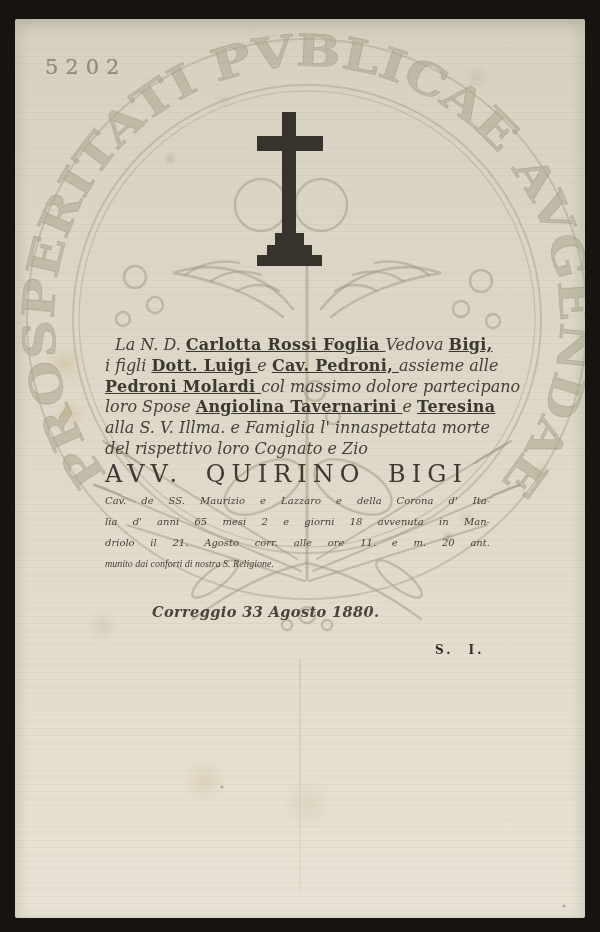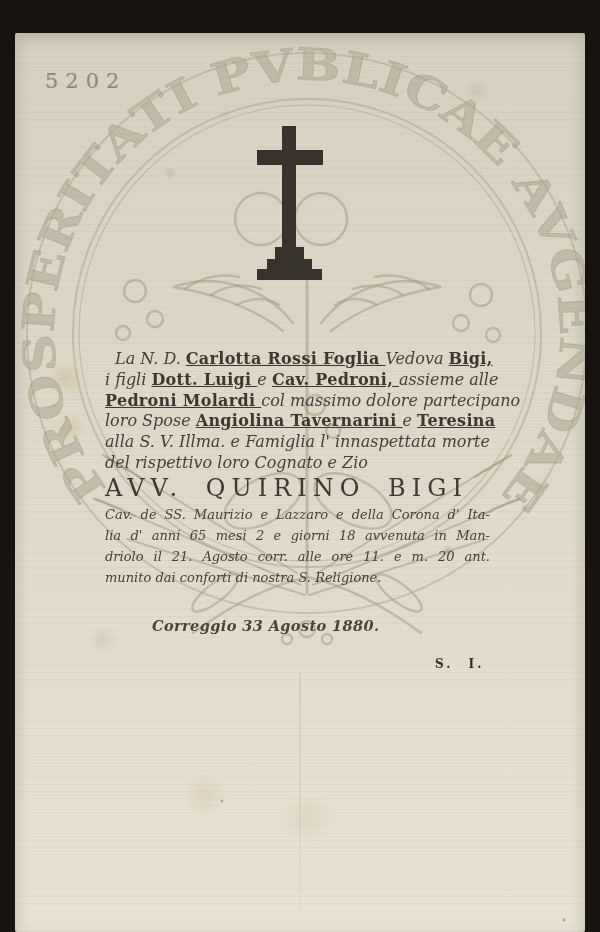--- a/index.html
+++ b/index.html
@@ -4,21 +4,21 @@
 <style>
   html,body{margin:0;padding:0;background:#000;}
   *{box-sizing:border-box;}
   #stage{
     position:relative;width:600px;height:932px;overflow:hidden;
     background:#161310;
     font-family:"DejaVu Serif","Liberation Serif",serif;
   }
   
   .paper{
-    position:absolute;left:15px;top:33px;width:570px;height:899px;
+    position:absolute;left:15px;top:19px;width:570px;height:899px;
     background:
       linear-gradient(180deg,#d6d1c0 0%,#dad5c5 22%,#ded9c9 48%,#e2ddcd 72%,#e7e2d3 100%);
     border-radius:2px;
     box-shadow:inset 0 8px 14px rgba(95,85,62,.14), inset 0 -5px 12px rgba(255,255,248,.18),
                inset 6px 0 10px rgba(95,85,62,.08), inset -6px 0 10px rgba(95,85,62,.08);
     overflow:hidden;
   }
   .laid-lines{
     position:absolute;inset:0;
     background:repeating-linear-gradient(0deg, rgba(120,113,92,.055) 0 1px, rgba(0,0,0,0) 1px 7px);
@@ -79,24 +79,24 @@
   .announce .line.first{text-indent:10px;}
   .announce .line.last{text-align-last:left;}
   .announce .b{font-style:normal;font-weight:bold;color:#3c372f;letter-spacing:.3px;text-decoration:underline;}
   .deceased{
     position:absolute;left:90px;top:441px;width:385px;
     font-size:24px;letter-spacing:6px;word-spacing:9px;
     color:#3e3933;text-align:left;white-space:nowrap;
   }
   .details{
     position:absolute;left:90px;top:471px;width:385px;
-    font-size:13px;line-height:21px;color:#454039;font-style:italic;
+    font-size:10px;line-height:21px;color:#454039;font-style:italic;
   }
   .details .dline{white-space:nowrap;text-align:justify;text-align-last:justify;}
-  .details .dline.last{text-align-last:left;}
+  .details .dline.last{text-align-last:left;font-family:Liberation Serif, serif;}
   .dateline{
     position:absolute;left:137px;top:584px;
     font-size:14.5px;font-style:italic;font-weight:bold;color:#4a443c;
     letter-spacing:.4px;white-space:nowrap;
   }
   .sig{
     position:absolute;left:420px;top:624px;
     font-size:12px;font-weight:bold;color:#332e28;
     letter-spacing:3px;word-spacing:8px;white-space:nowrap;
   }

